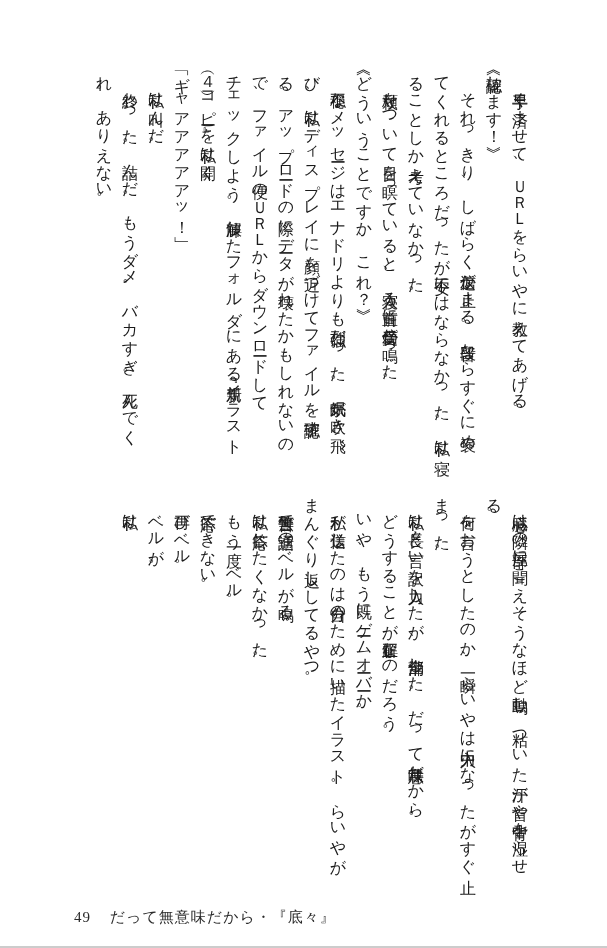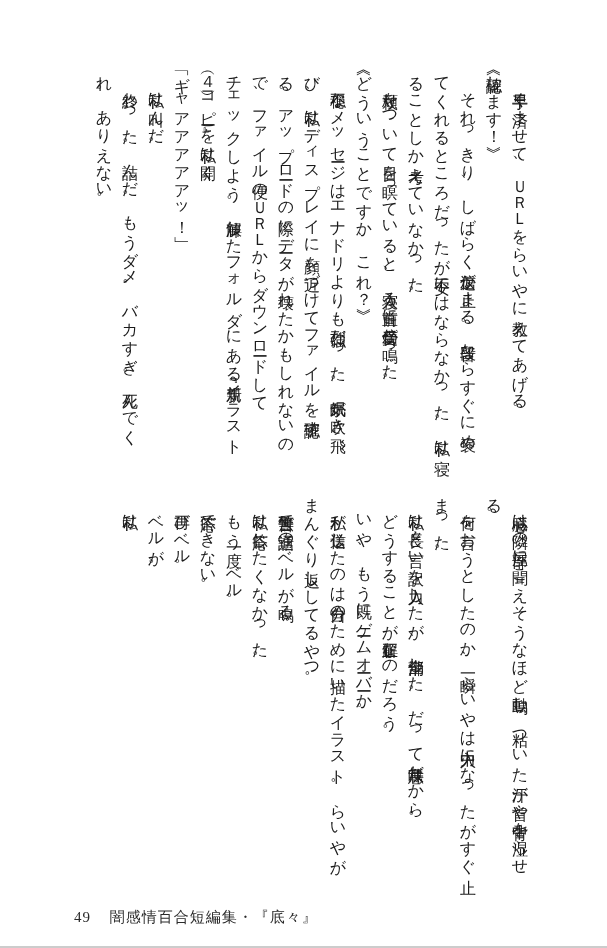--- a/index.html
+++ b/index.html
@@ -91,18 +91,18 @@
       <p class="para">私は応答したくなかった。</p>
       <p class="para">もう一度、ベル。</p>
       <p class="para">応答できない。</p>
       <p class="para">再びベル。</p>
       <p class="para">ベルが。</p>
       <p class="para">私は。</p>
     </section>
 
   <footer class="page-footer">
     <span class="page-number">49</span>
-    <span class="running-title">闇感情百合短編集・『底々』</span>
+    <span class="running-title">だって無意味だから・『底々』</span>
   </footer>
 
   <div class="bottom-edge"></div>
 
 </div>
 
 </body></html>

